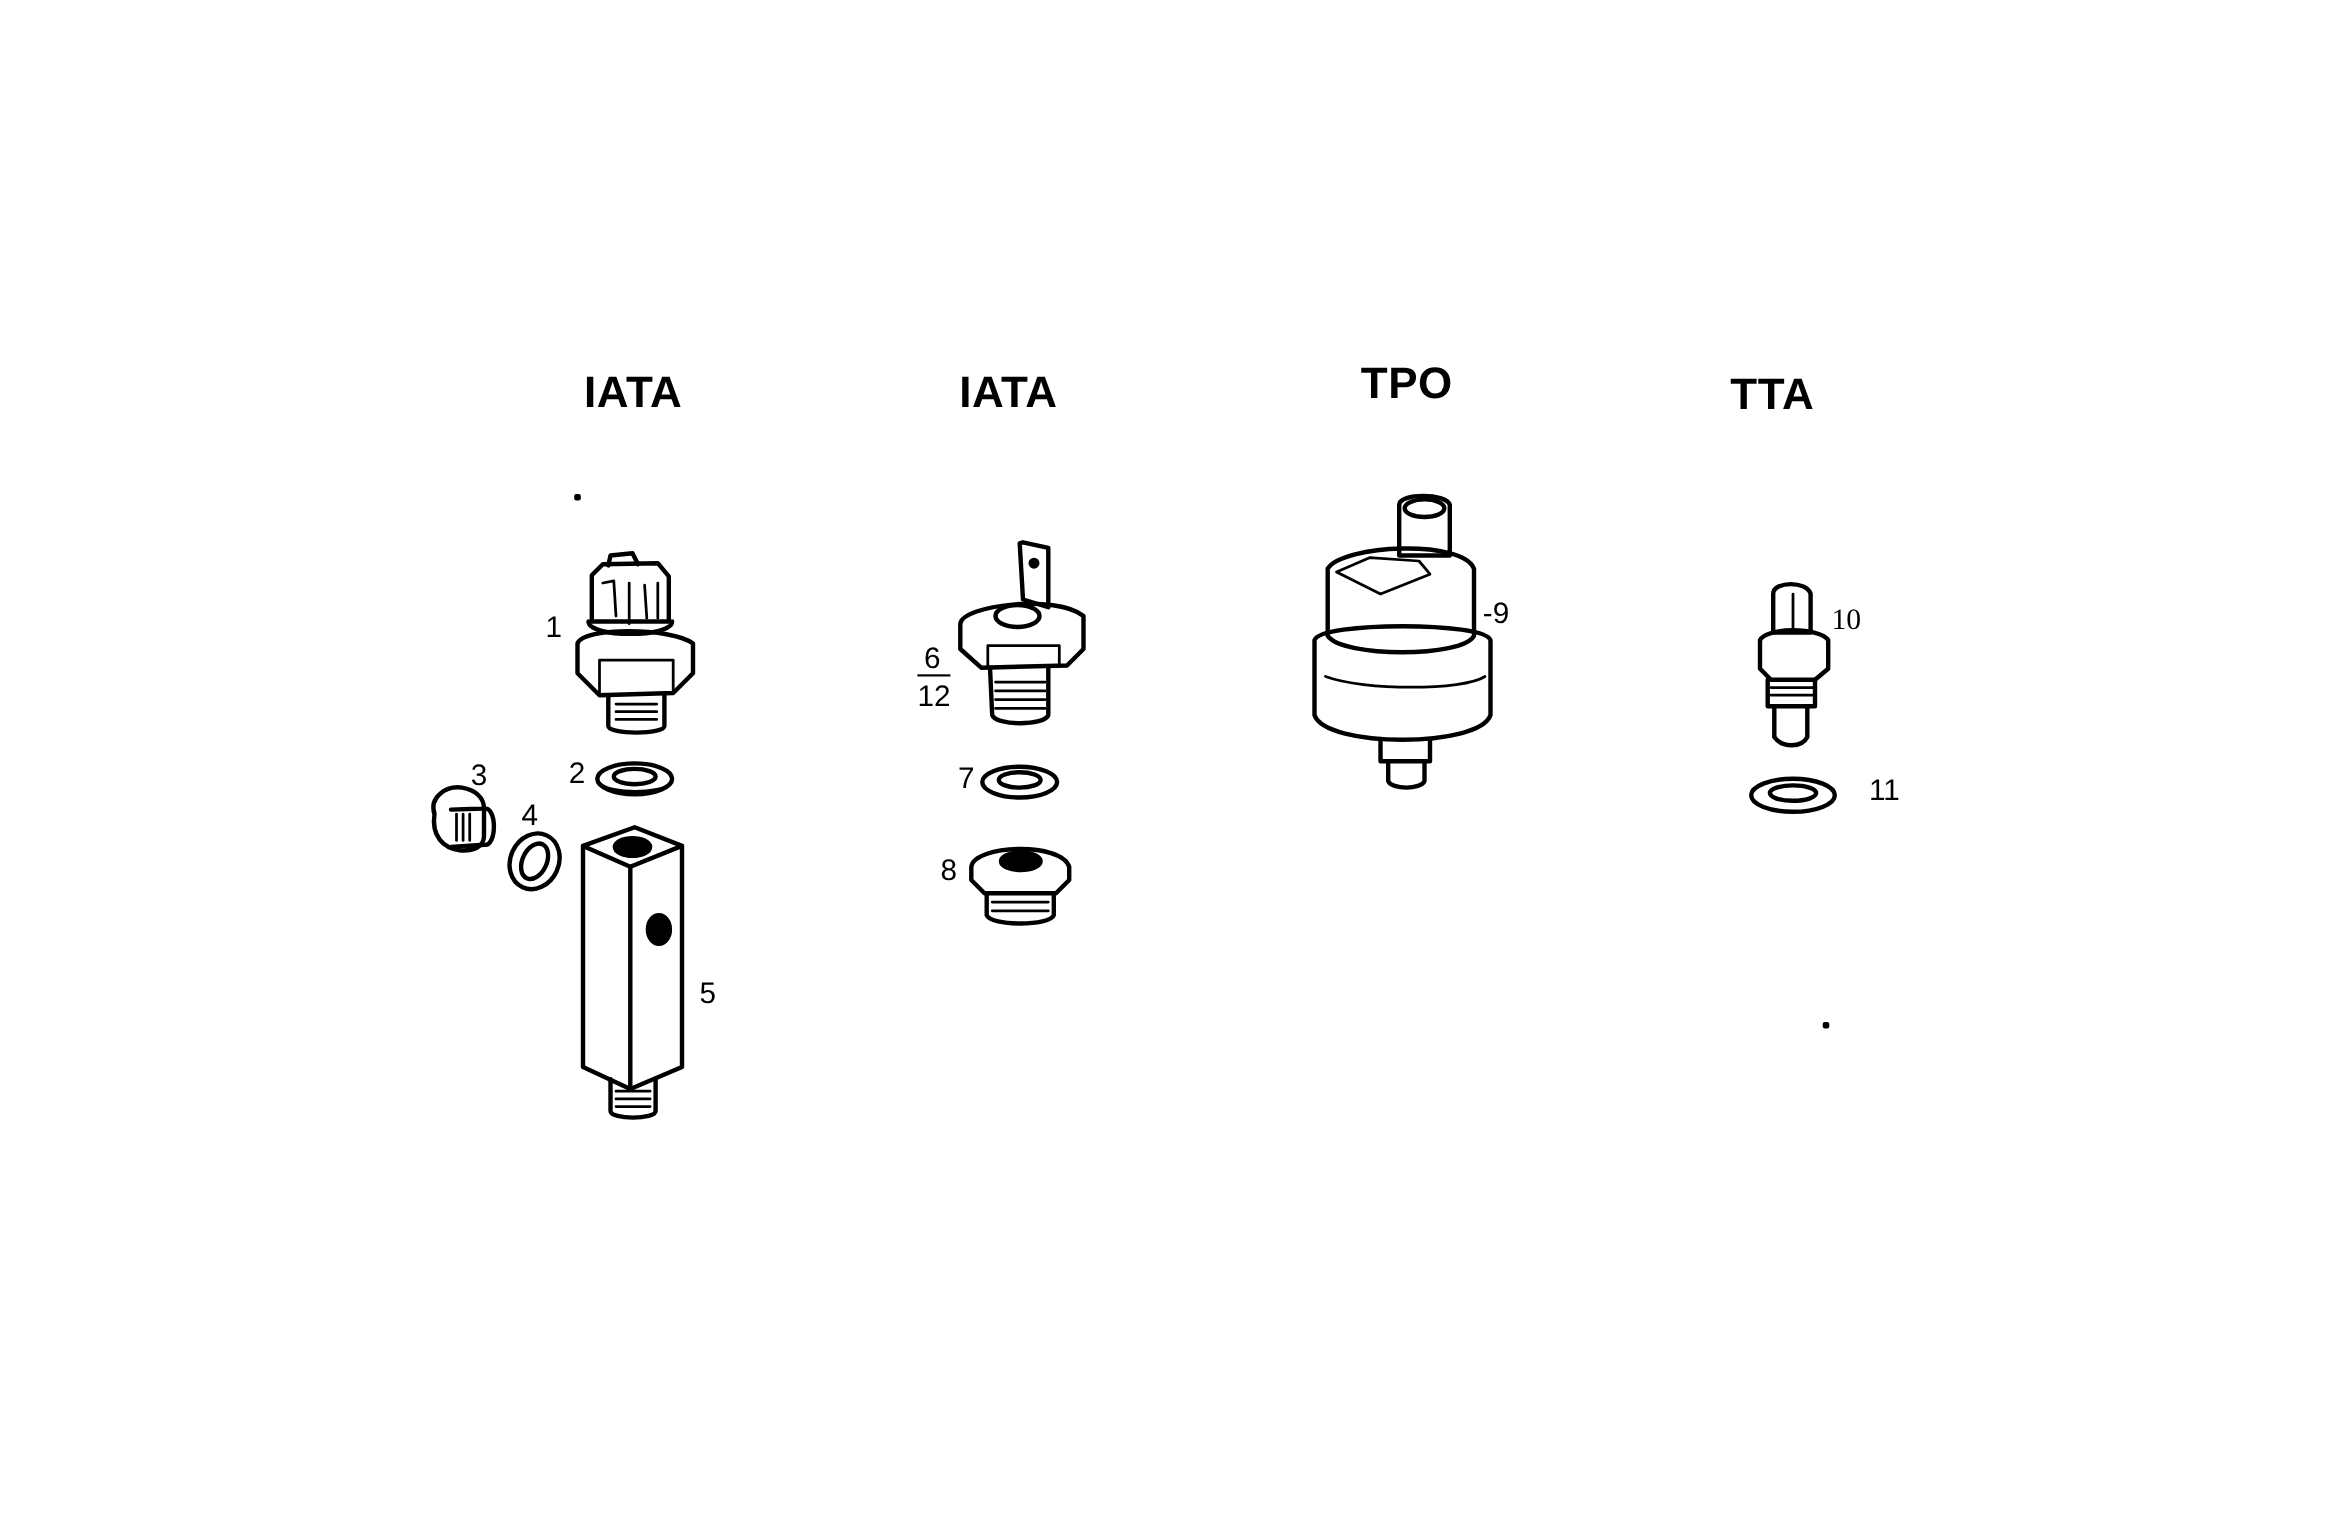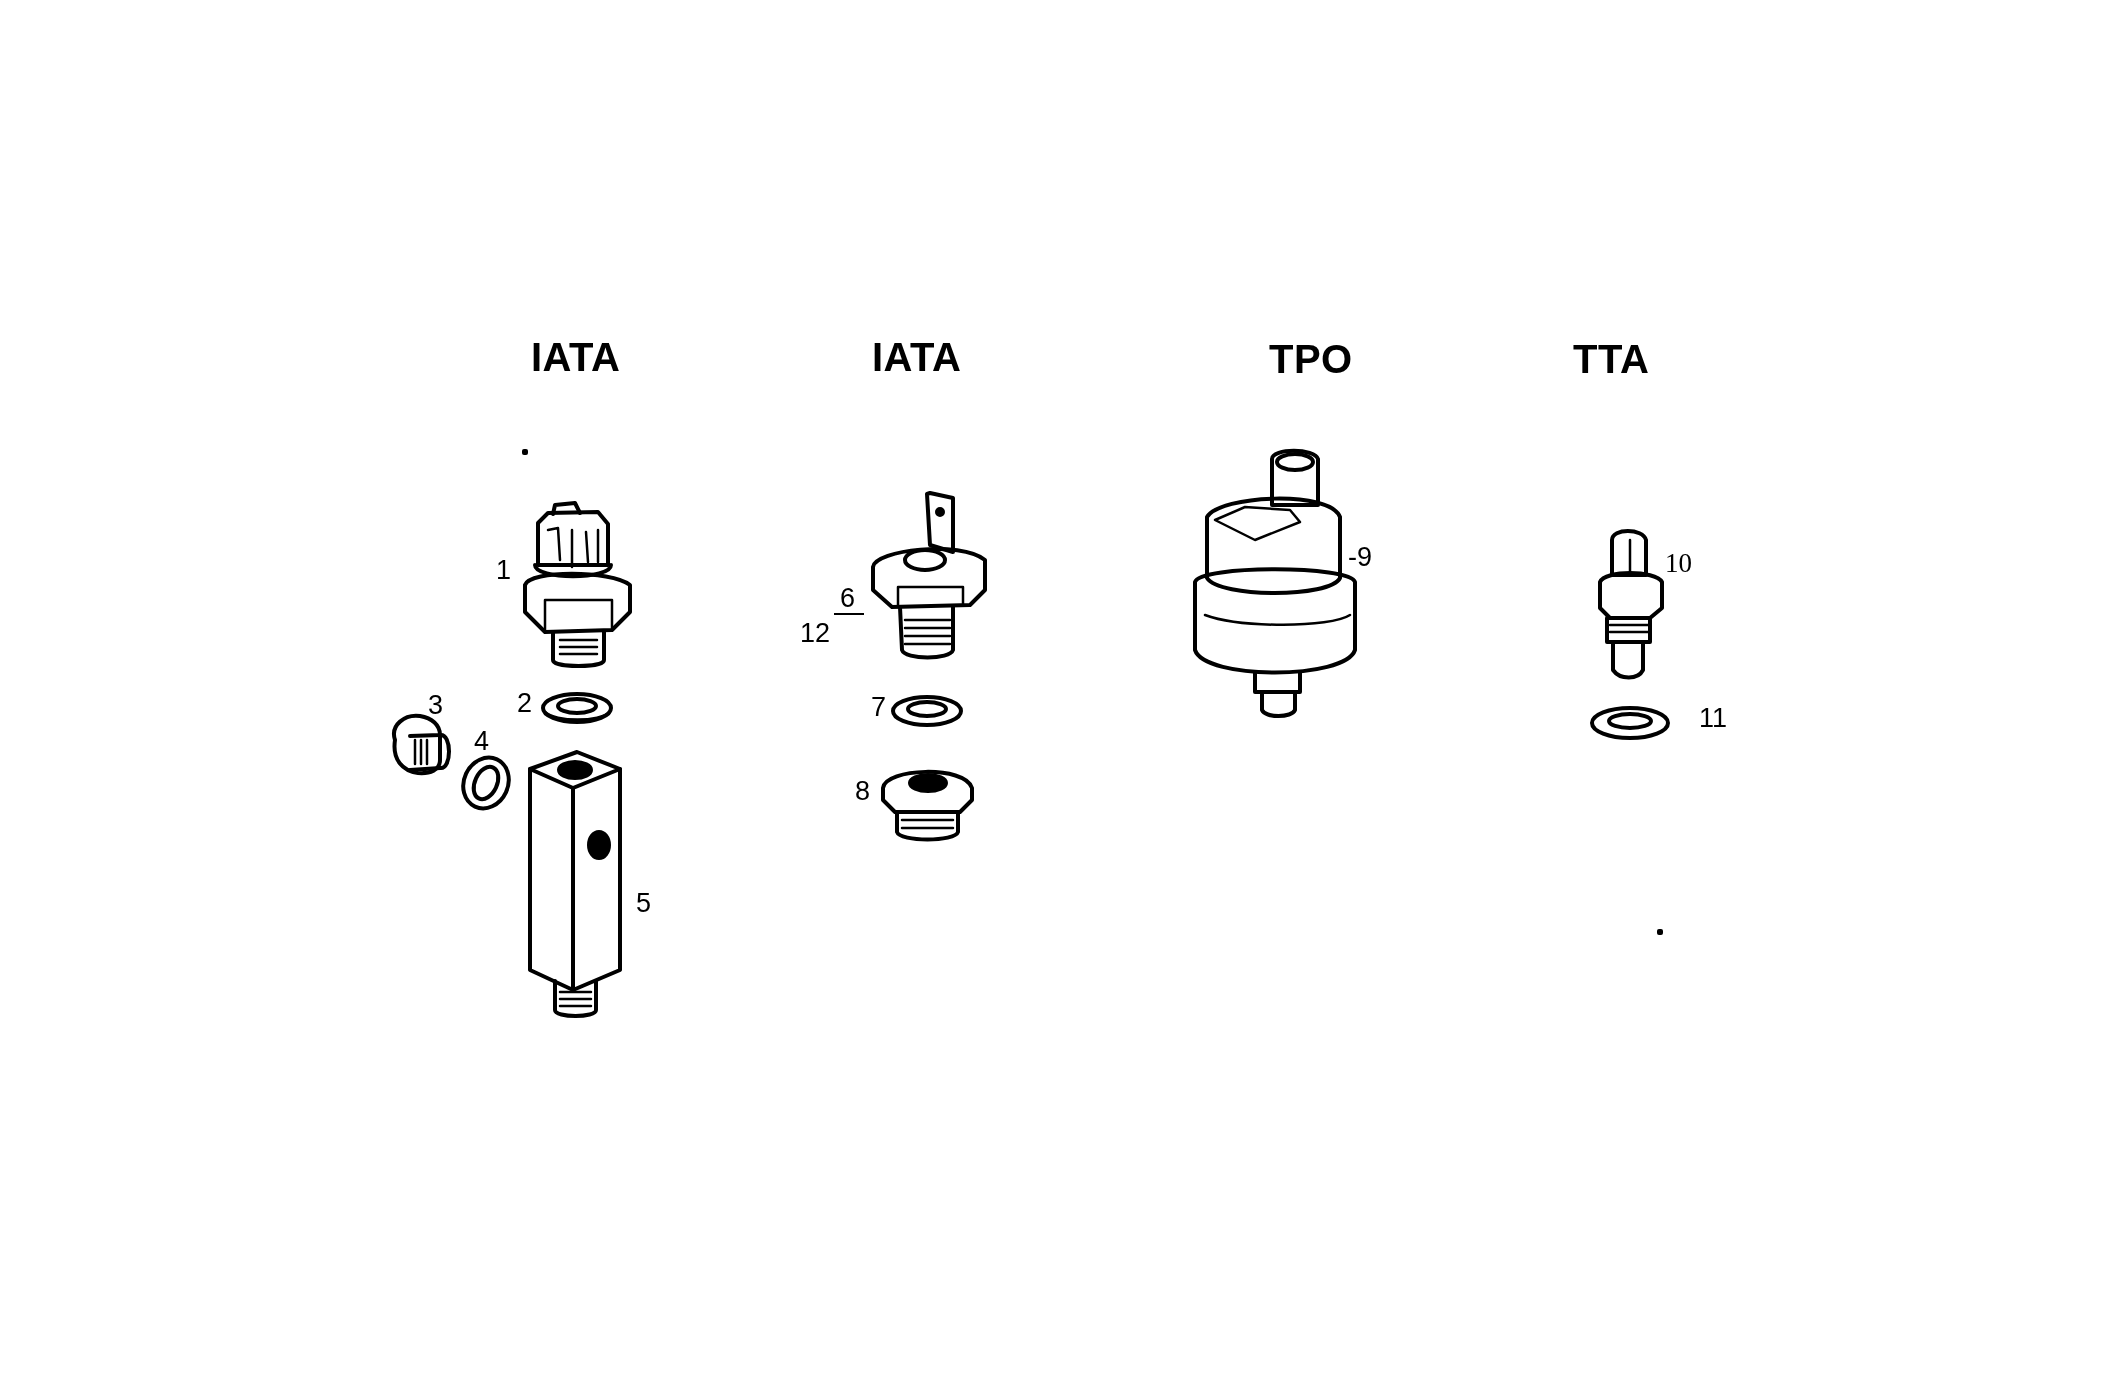--- a/index.html
+++ b/index.html
@@ -11,21 +11,21 @@
   svg.art * { fill: none; stroke: #000; stroke-width: 4; stroke-linejoin: round; stroke-linecap: round; }
   svg.art .thin { stroke-width: 2.5; }
   svg.art .fill { fill: #000; }
   .frac-line { position: absolute; height: 2px; background: #000; }
 </style>
 </head>
 <body>
 
 <div class="heading" style="left:531px; top:335px;">IATA</div>
 <div class="heading" style="left:872px; top:335px;text-align:center;">IATA</div>
-<div class="heading" style="left:1237px; top:337px;margin-left:32px;">TPO</div>
+<div class="heading" style="left:1237px; top:327px;">TPO</div>
 <div class="heading" style="left:1573px; top:337px;">TTA</div>
 
 <svg class="art" viewBox="0 0 2126 1380">
 
   <g>
 
     <path d="M538 523 L548 513 L598 512 L608 524 L608 565 L538 565 Z"></path>
     <path d="M553 514 L555 505 L575 503 L580 513"></path>
     <path class="thin" d="M548 530 L558 528 L560 560 M572 530 L572 567 M586 532 L588 562 M598 530 L598 562"></path>
 
@@ -117,20 +117,20 @@
 </svg>
 
 <div class="callout" style="left:496px; top:555px;">1</div>
 <div class="callout" style="left:517px; top:688px;">2</div>
 <div class="callout" style="left:428px; top:690px;">3</div>
 <div class="callout" style="left:474px; top:726px;">4</div>
 <div class="callout" style="left:636px; top:888px;">5</div>
 
 <div class="callout" style="left:840px; top:583px;">6</div>
 <div class="frac-line" style="left:834px; top:613px; width:30px;"></div>
-<div class="callout" style="left:800px; top:618px;">12</div>
+<div class="callout" style="left:834px; top:618px;">12</div>
 <div class="callout" style="left:871px; top:692px;">7</div>
 <div class="callout" style="left:855px; top:776px;">8</div>
 
 <div class="callout" style="left:1348px; top:542px;">-9</div>
 
 <div class="callout" style="left:1665px; top:548px;font-family:Liberation Serif, serif;">10</div>
 <div class="callout" style="left:1663px; top:703px;margin-left:36px;">11</div>
 
 </body></html>

